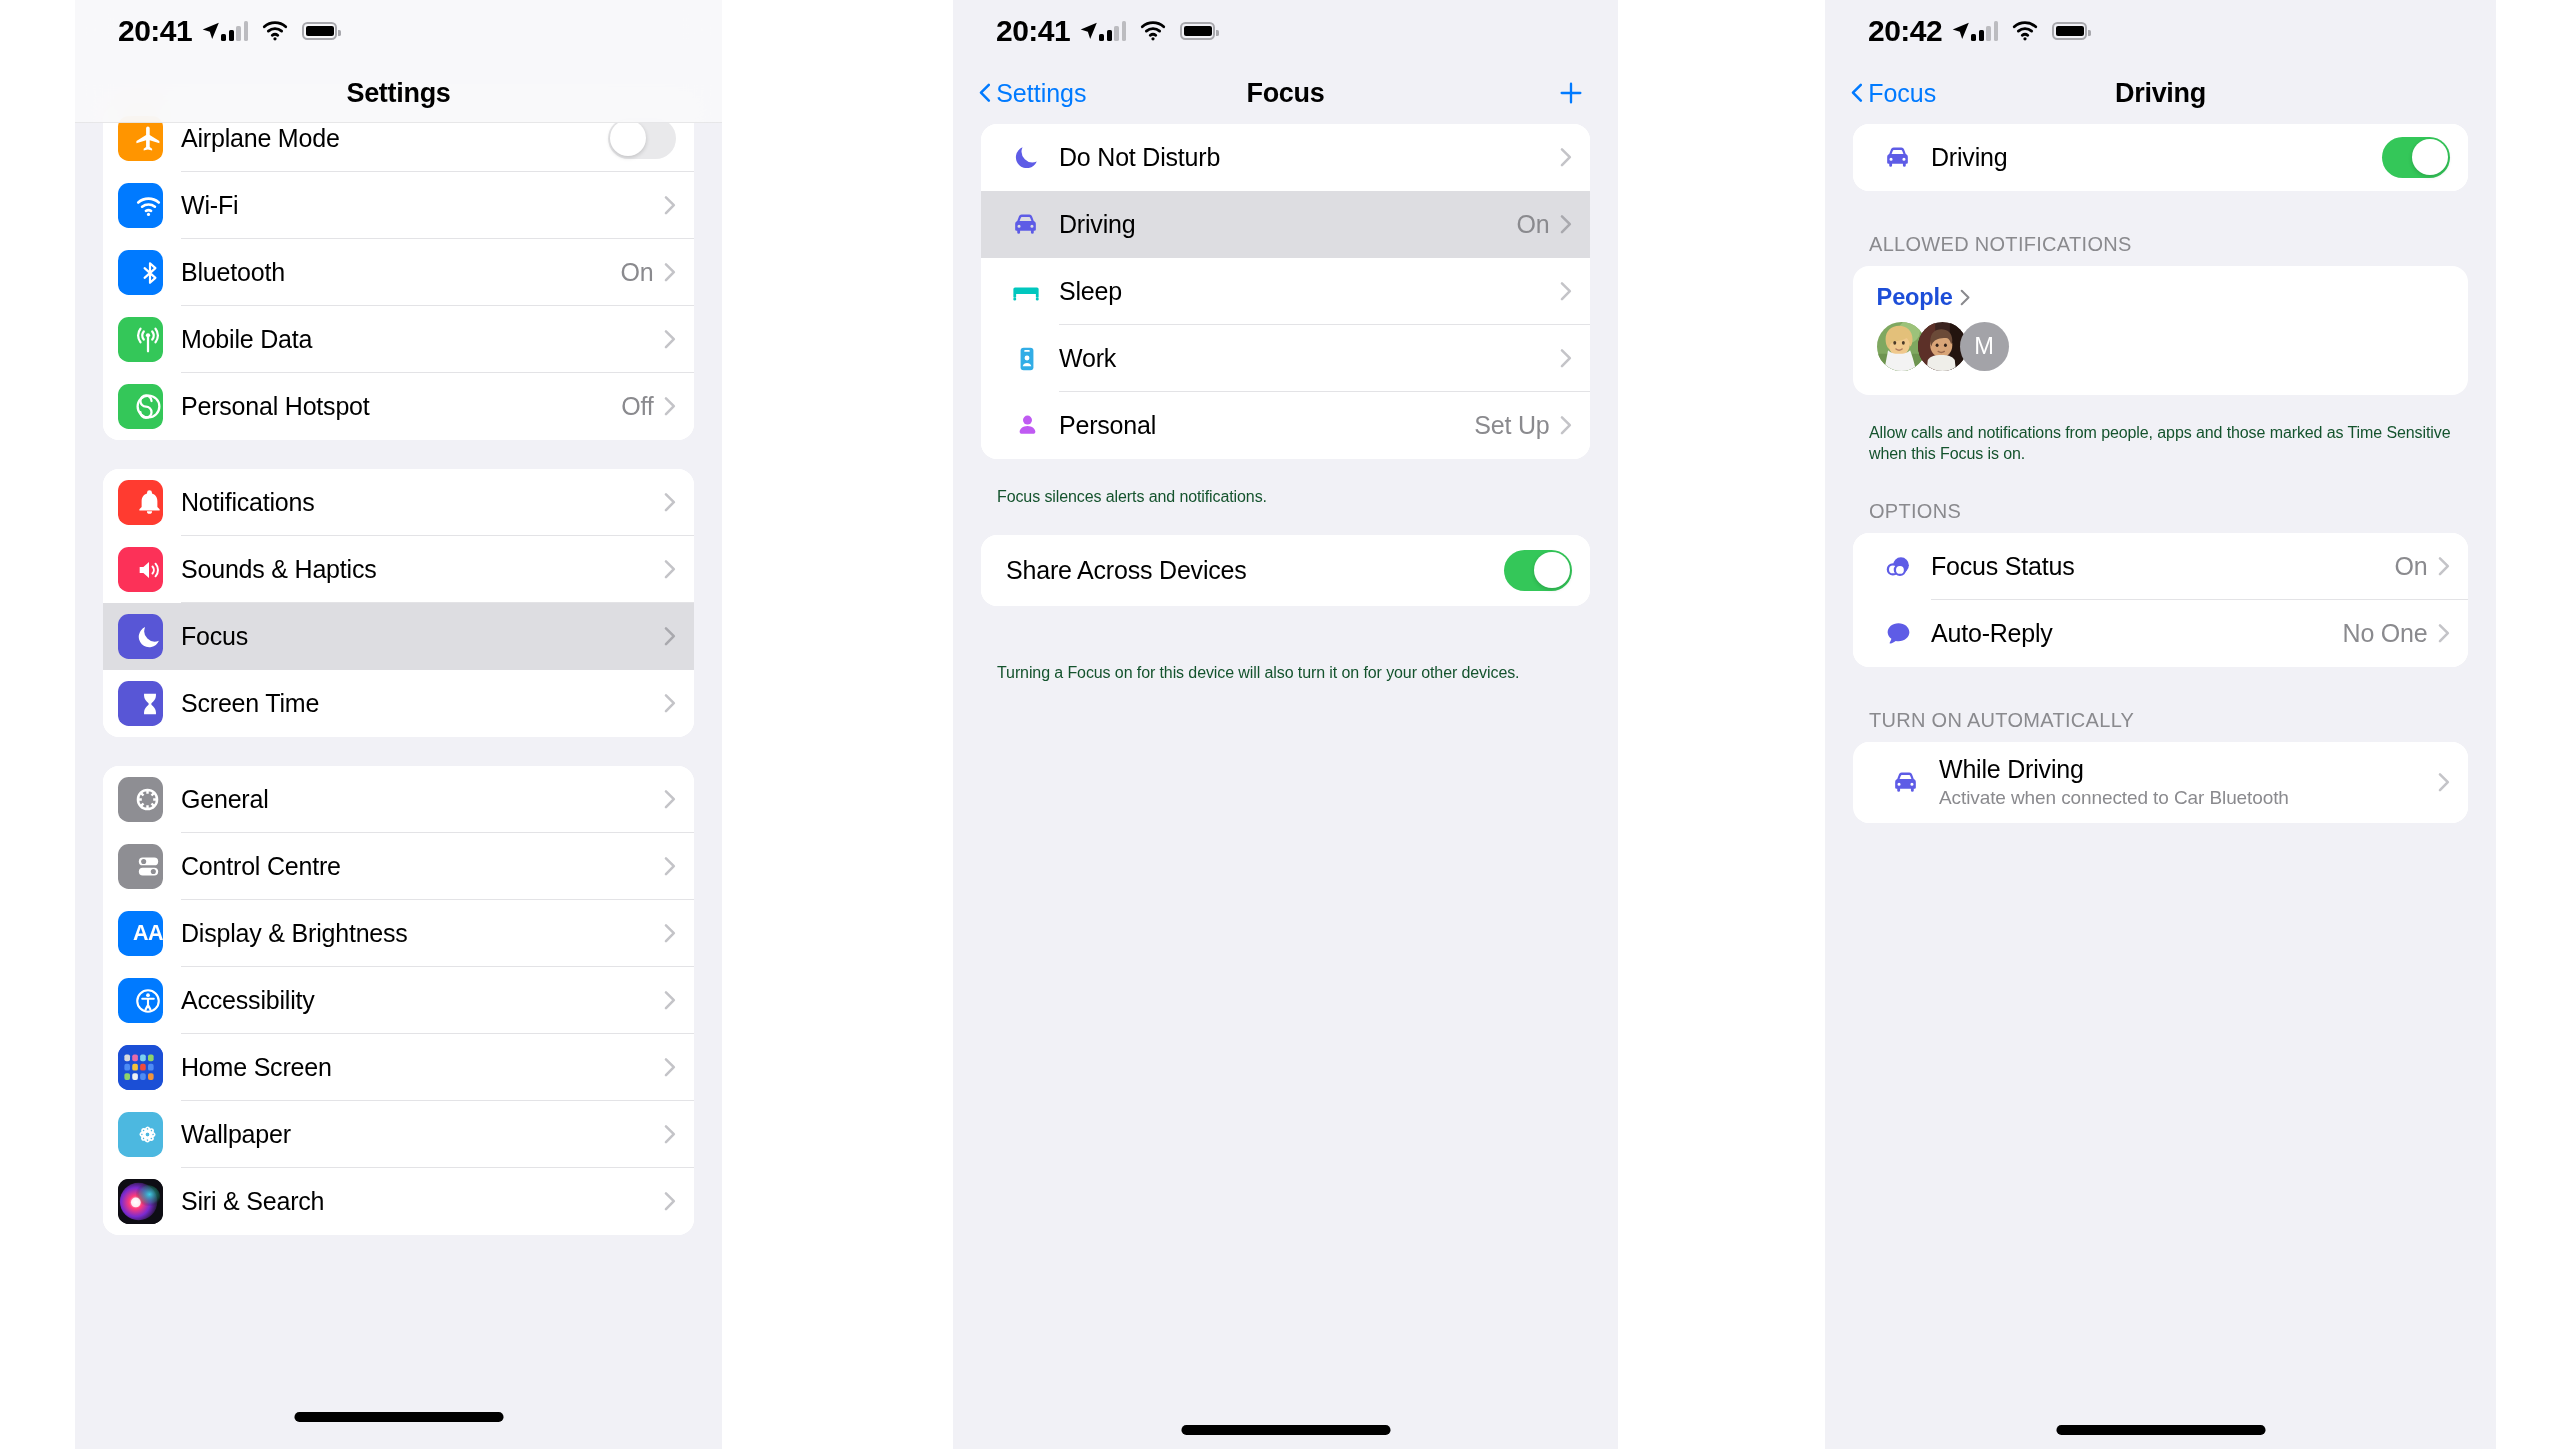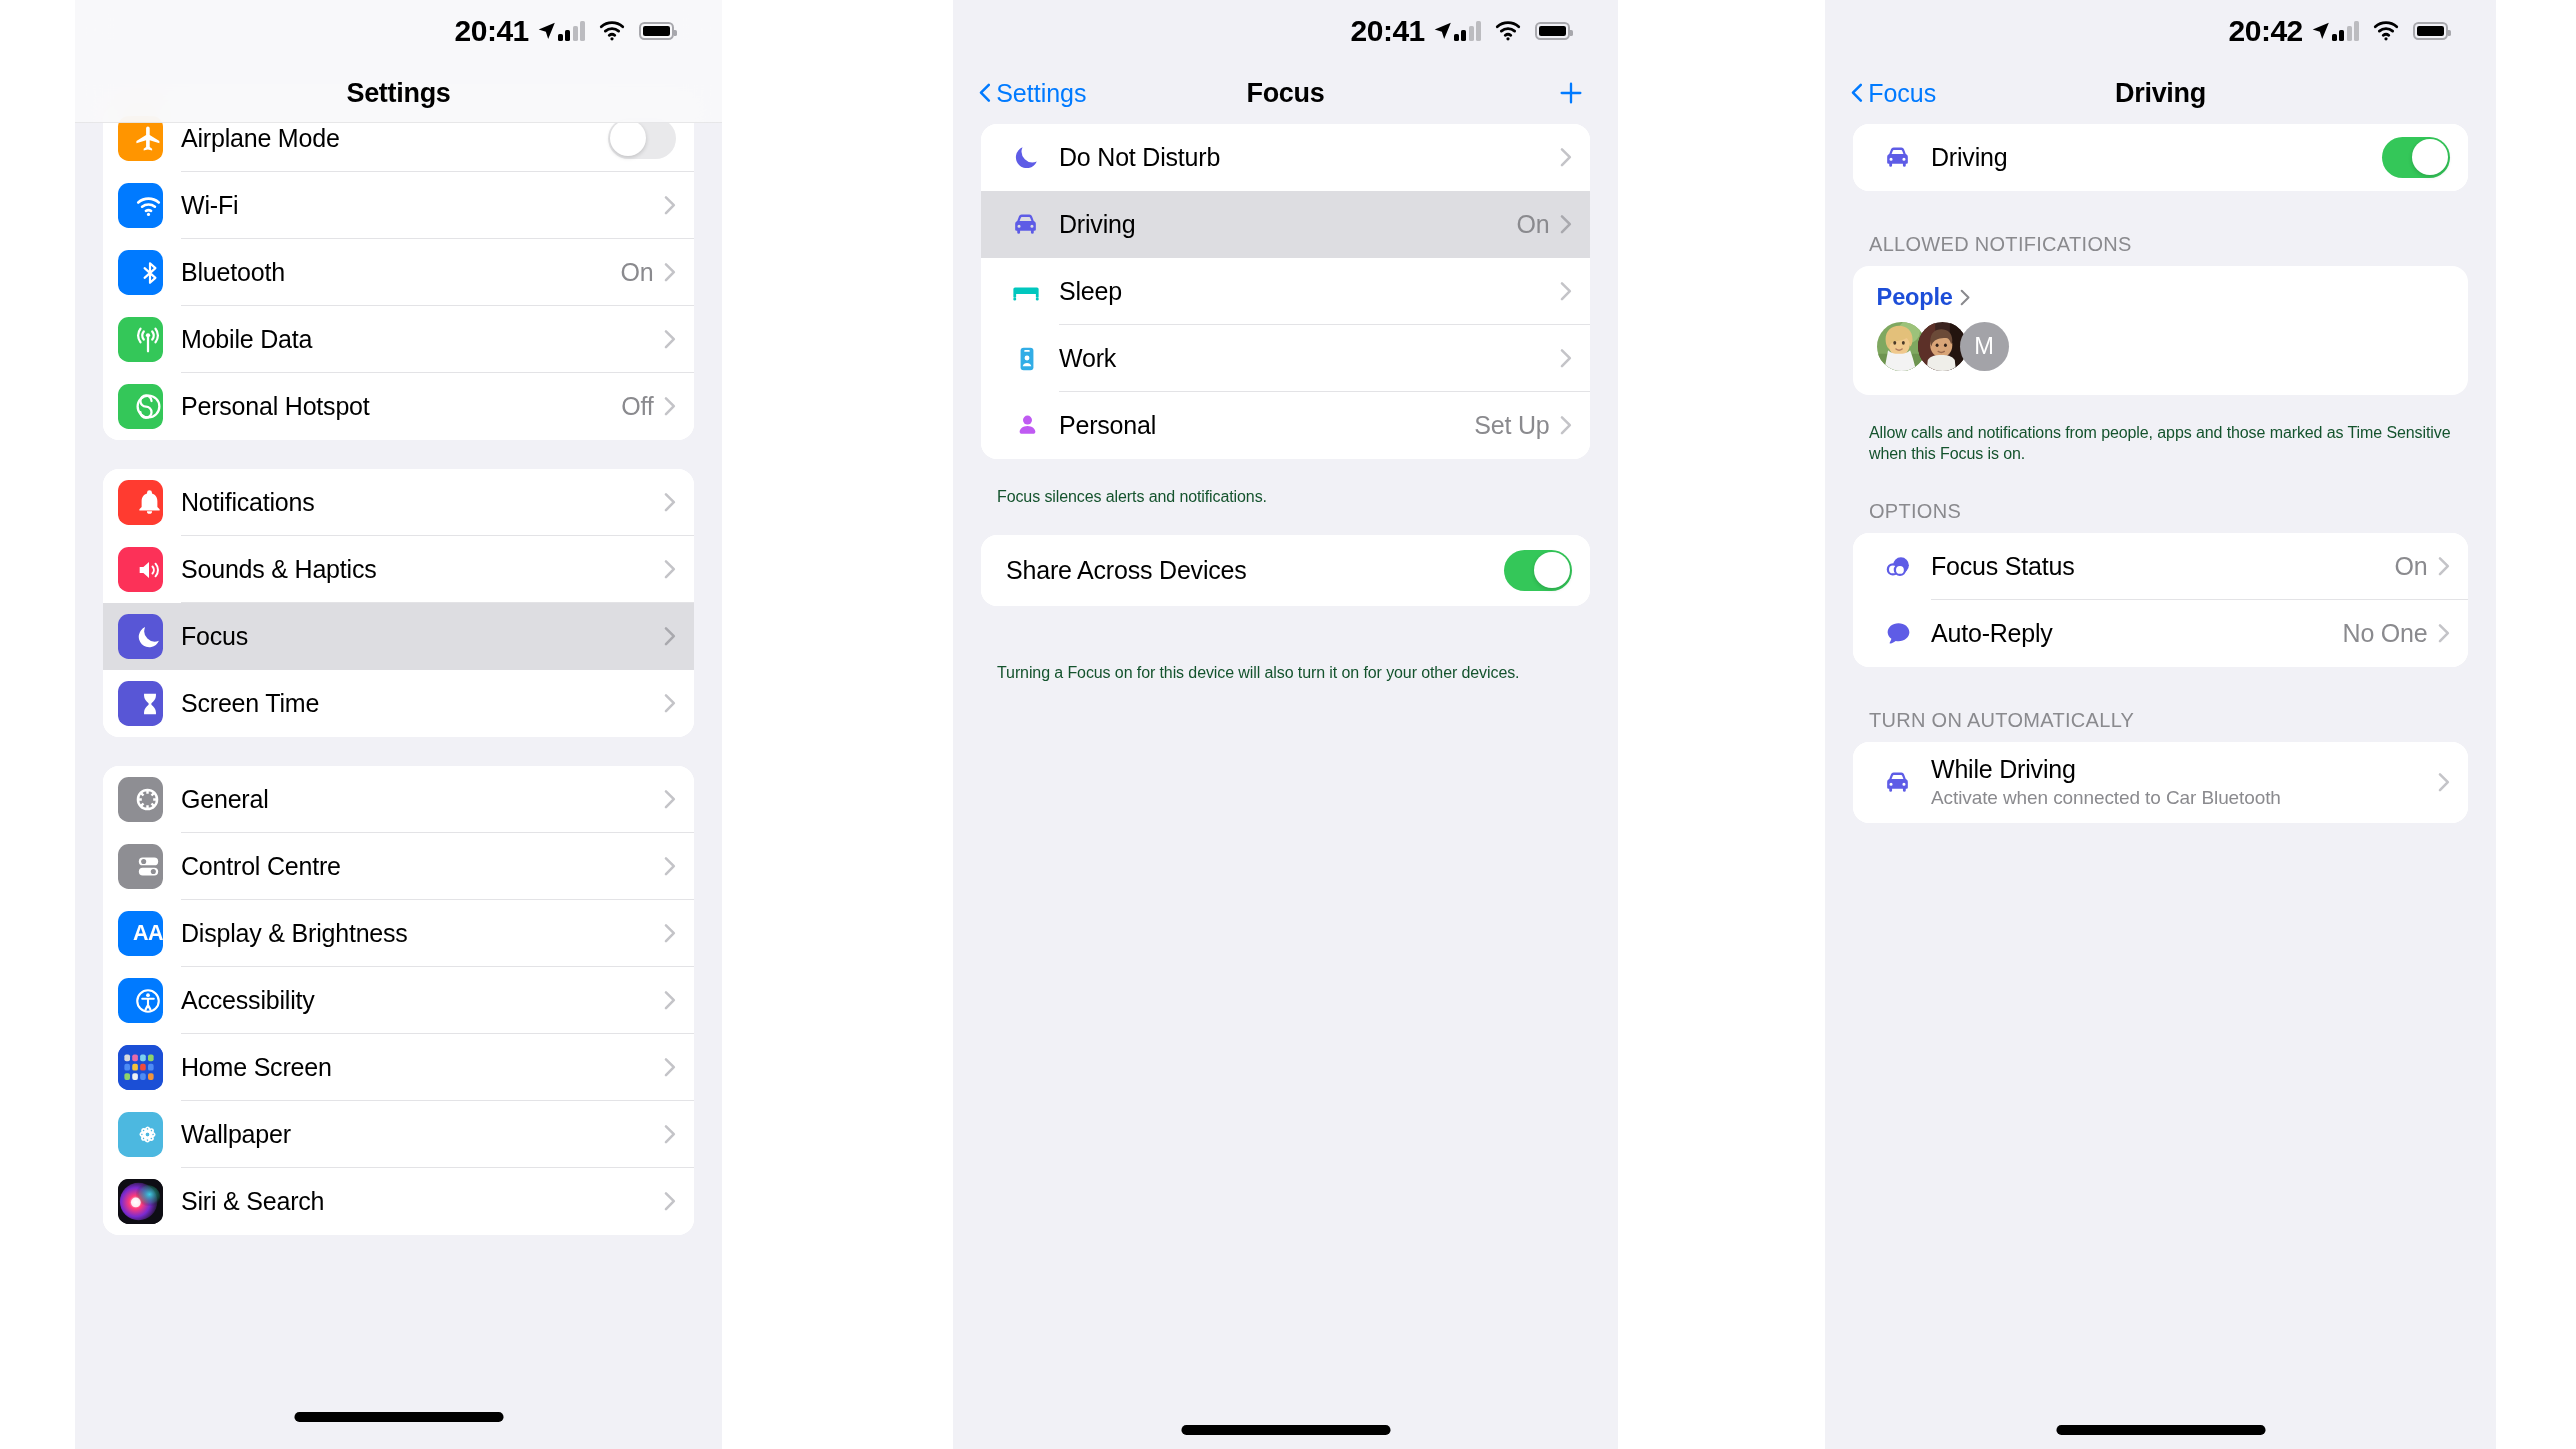--- a/index.html
+++ b/index.html
@@ -17,21 +17,21 @@
     background: #f1f1f6;
     overflow: hidden;
   }
   #phone1 { left: 75px;  width: 647px; }
   #phone2 { left: 953px; width: 665px; }
   #phone3 { left: 1825px; width: 671px; }
 
   
   .statusbar {
     position: relative; height: 62px;
-    display: flex; align-items: center; justify-content: flex-end;
+    display: flex; align-items: center; justify-content: flex-start;
     padding: 0 48px 0 43px;
     z-index: 30;
   }
   .sb-left { display: flex; align-items: center; gap: 7.5px; }
   .sb-time { font-size: 30px; font-weight: 600; letter-spacing: -0.5px; color: #000; }
   .loc-arrow { width: 21.5px; height: 21.5px; display:block; }
   .sb-right { display: flex; align-items: center; gap: 14px; }
   .bars { display: flex; align-items: flex-end; gap: 2.7px; height: 20.4px; }
   .bars i { display: block; width: 4.8px; border-radius: 1.6px; background: #000; }
   .bars i:nth-child(1) { height: 7.5px; }
@@ -728,21 +728,21 @@
           <div class="label">Auto-Reply</div>
           <div class="value">No One</div>
           <svg class="chev" viewBox="0 0 12 20" fill="none" stroke="#c4c4c8" stroke-width="2.6" stroke-linecap="round" stroke-linejoin="round">
               <polyline points="2,2 10,10 2,18"></polyline>
             </svg>
         </div>
       </div>
 
       <div class="sect-header">TURN ON AUTOMATICALLY</div>
 
-      <div class="group" style="margin-bottom:46px;">
+      <div class="group" style="margin-bottom:46px;padding-left:8px;">
         <div class="row two-line">
           <div class="icon" style="background:transparent;">
             <svg width="31" height="31" viewBox="0 0 24 24" fill="#5e5ce6">
                 <path d="M5.6 9.2 6.9 5.8A2.2 2.2 0 0 1 9 4.3h6a2.2 2.2 0 0 1 2.1 1.5l1.3 3.4A2.3 2.3 0 0 1 20 11.4v4.4a1 1 0 0 1-1 1h-.6v1.3a1.1 1.1 0 0 1-2.2 0v-1.3H7.8v1.3a1.1 1.1 0 0 1-2.2 0v-1.3H5a1 1 0 0 1-1-1v-4.4a2.3 2.3 0 0 1 1.6-2.2zM7.4 9.3h9.2l-1-2.6a.8.8 0 0 0-.7-.5H9.1a.8.8 0 0 0-.7.5zM7 12.2a1.2 1.2 0 1 0 0 2.4 1.2 1.2 0 0 0 0-2.4zm10 0a1.2 1.2 0 1 0 0 2.4 1.2 1.2 0 0 0 0-2.4z"></path>
               </svg>
           </div>
           <div class="rowtext">
             <div class="t1">While Driving</div>
             <div class="t2">Activate when connected to Car Bluetooth</div>
           </div>

